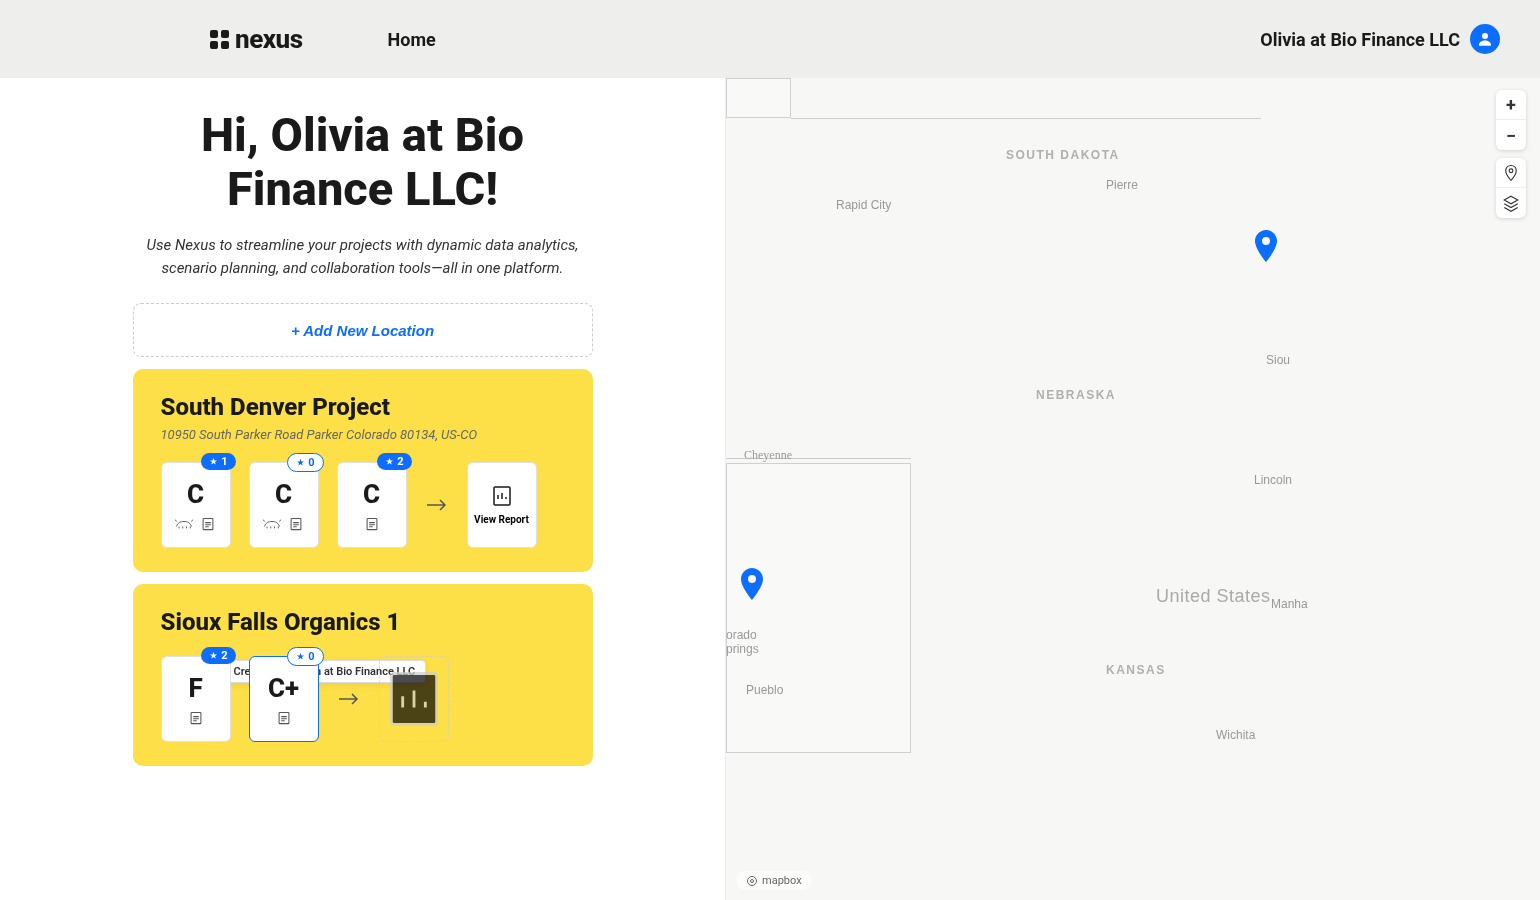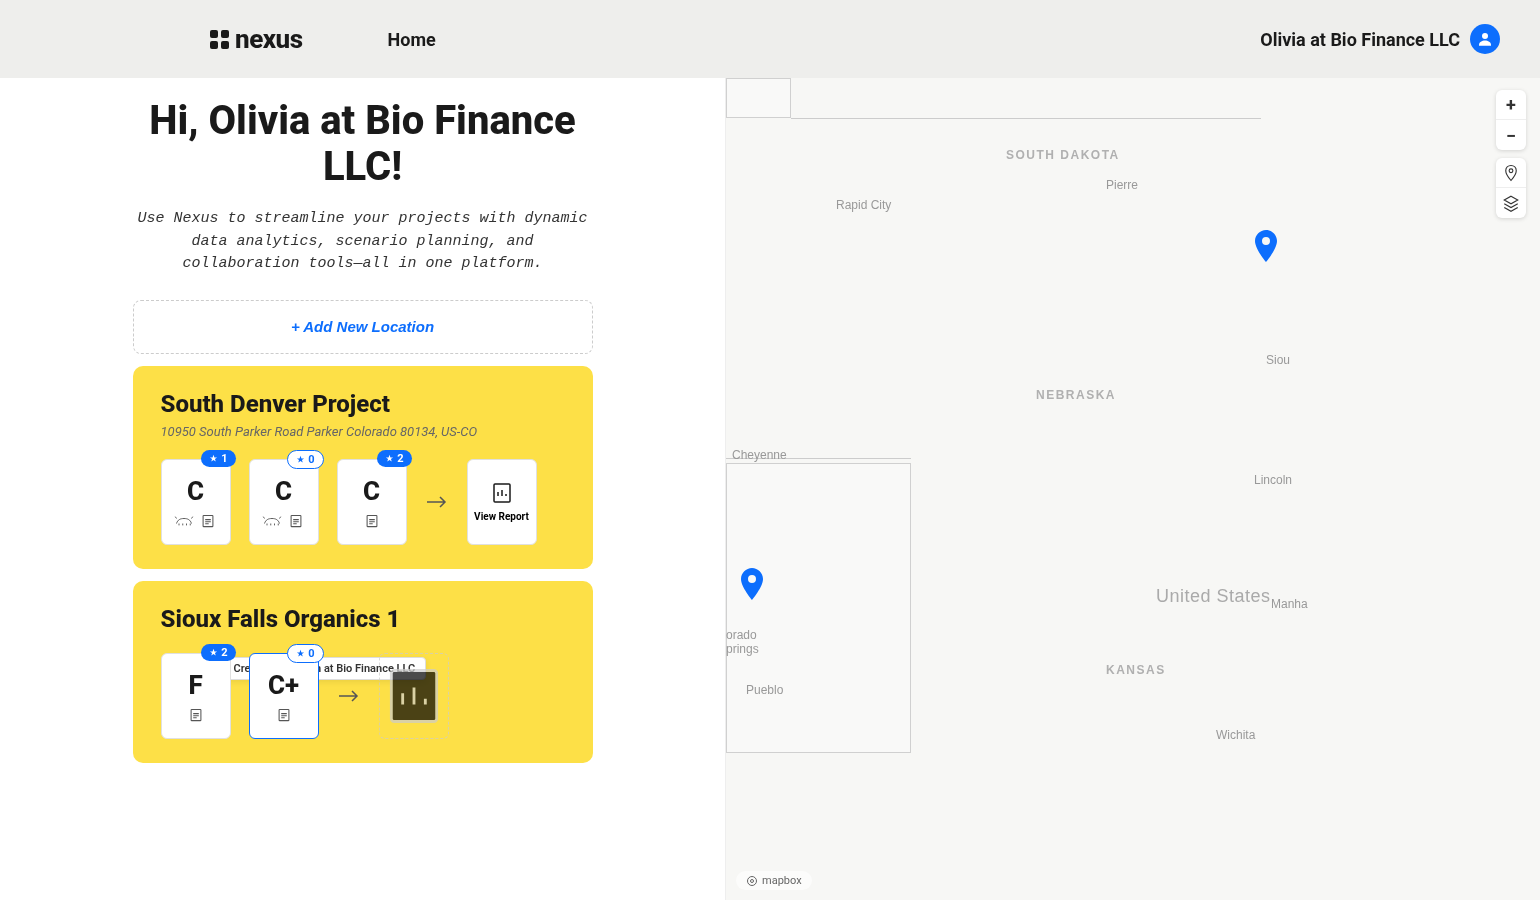--- a/index.html
+++ b/index.html
@@ -75,34 +75,34 @@
 .left-panel {
   width: 725px;
   padding: 20px 40px 20px 40px;
   overflow-y: auto;
 }
 .left-inner {
   width: 460px;
   margin: 0 auto;
 }
 .greeting {
-  font-size: 40px;
+  font-size: 47px;
   font-weight: 800;
   text-align: center;
   color: #1a1a1a;
   line-height: 1.15;
+  margin-top: 10px;
 }
 .subtitle {
   font-style: italic;
   text-align: center;
   color: #333;
   font-size: 15px;
   margin-top: 18px;
   line-height: 1.5;
-  font-family: Liberation Mono, monospace;
 }
 .add-location {
   margin-top: 24px;
   width: 100%;
   height: 54px;
   border: 1px dashed #ccc;
   border-radius: 8px;
   background: transparent;
   display: flex;
   align-items: center;
@@ -483,21 +483,21 @@
       <div class="region-box" style="left:0; top:385px; width:185px; height:290px;"></div>
       <div class="map-line" style="left:65px; top:40px; width:470px; height:1px;"></div>
       <div class="map-line" style="left:0; top:380px; width:185px; height:1px;"></div>
 
       <span class="map-label state" style="left:280px; top:70px;">SOUTH DAKOTA</span>
       <span class="map-label state" style="left:310px; top:310px;">NEBRASKA</span>
       <span class="map-label state" style="left:380px; top:585px;">KANSAS</span>
       <span class="map-label big" style="left:430px; top:508px;">United States</span>
       <span class="map-label" style="left:110px; top:120px;">Rapid City</span>
       <span class="map-label" style="left:380px; top:100px;">Pierre</span>
-      <span class="map-label" style="left:6px; top:370px;">Cheyenne</span>
+      <span class="map-label" style="left:18px; top:370px;font-family:Liberation Serif, serif;">Cheyenne</span>
       <span class="map-label" style="left:0; top:550px; white-space:pre;">orado
 prings</span>
       <span class="map-label" style="left:20px; top:605px;">Pueblo</span>
       <span class="map-label" style="left:528px; top:395px;">Lincoln</span>
       <span class="map-label" style="left:490px; top:650px;">Wichita</span>
       <span class="map-label" style="left:545px; top:519px;">Manha</span>
       <span class="map-label" style="left:540px; top:275px;">Siou</span>
 
       <div class="map-pin" style="left:528px; top:152px;">
         <svg viewBox="0 0 24 32">

